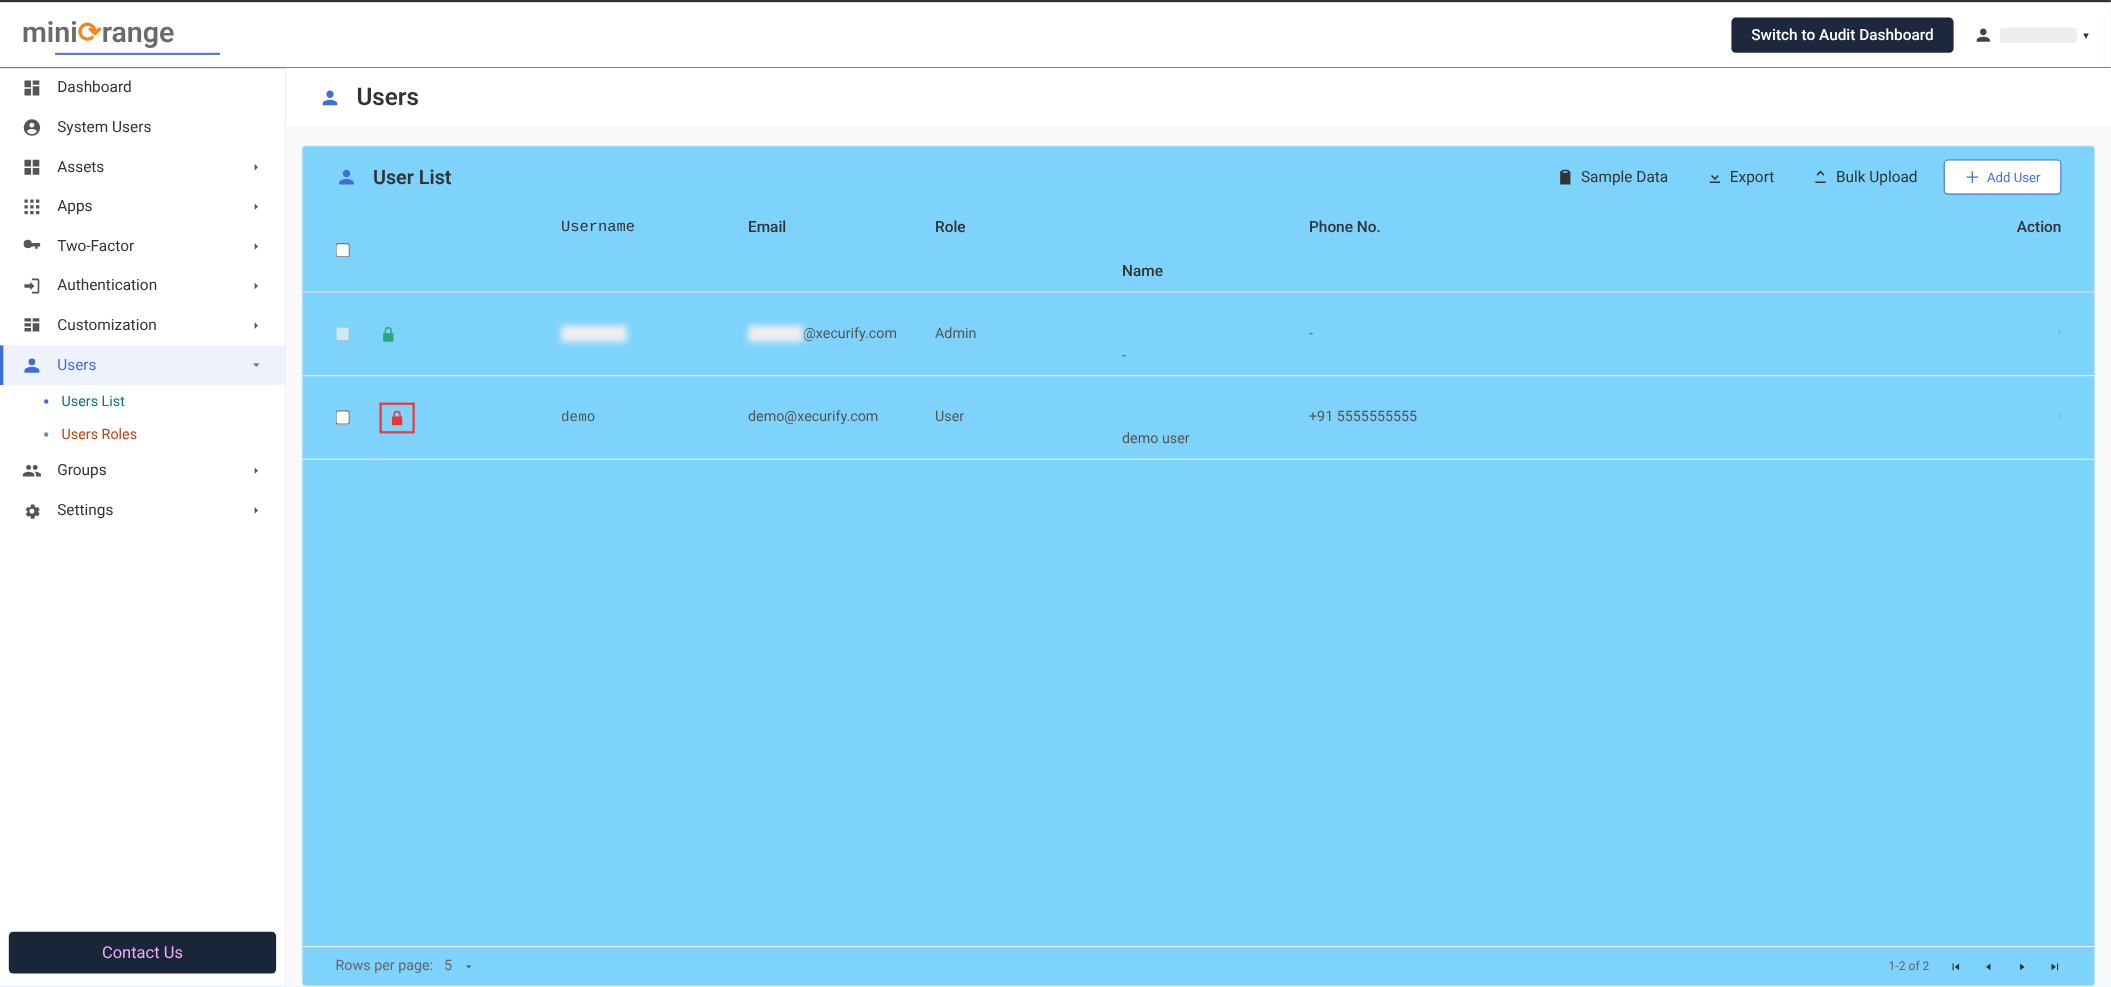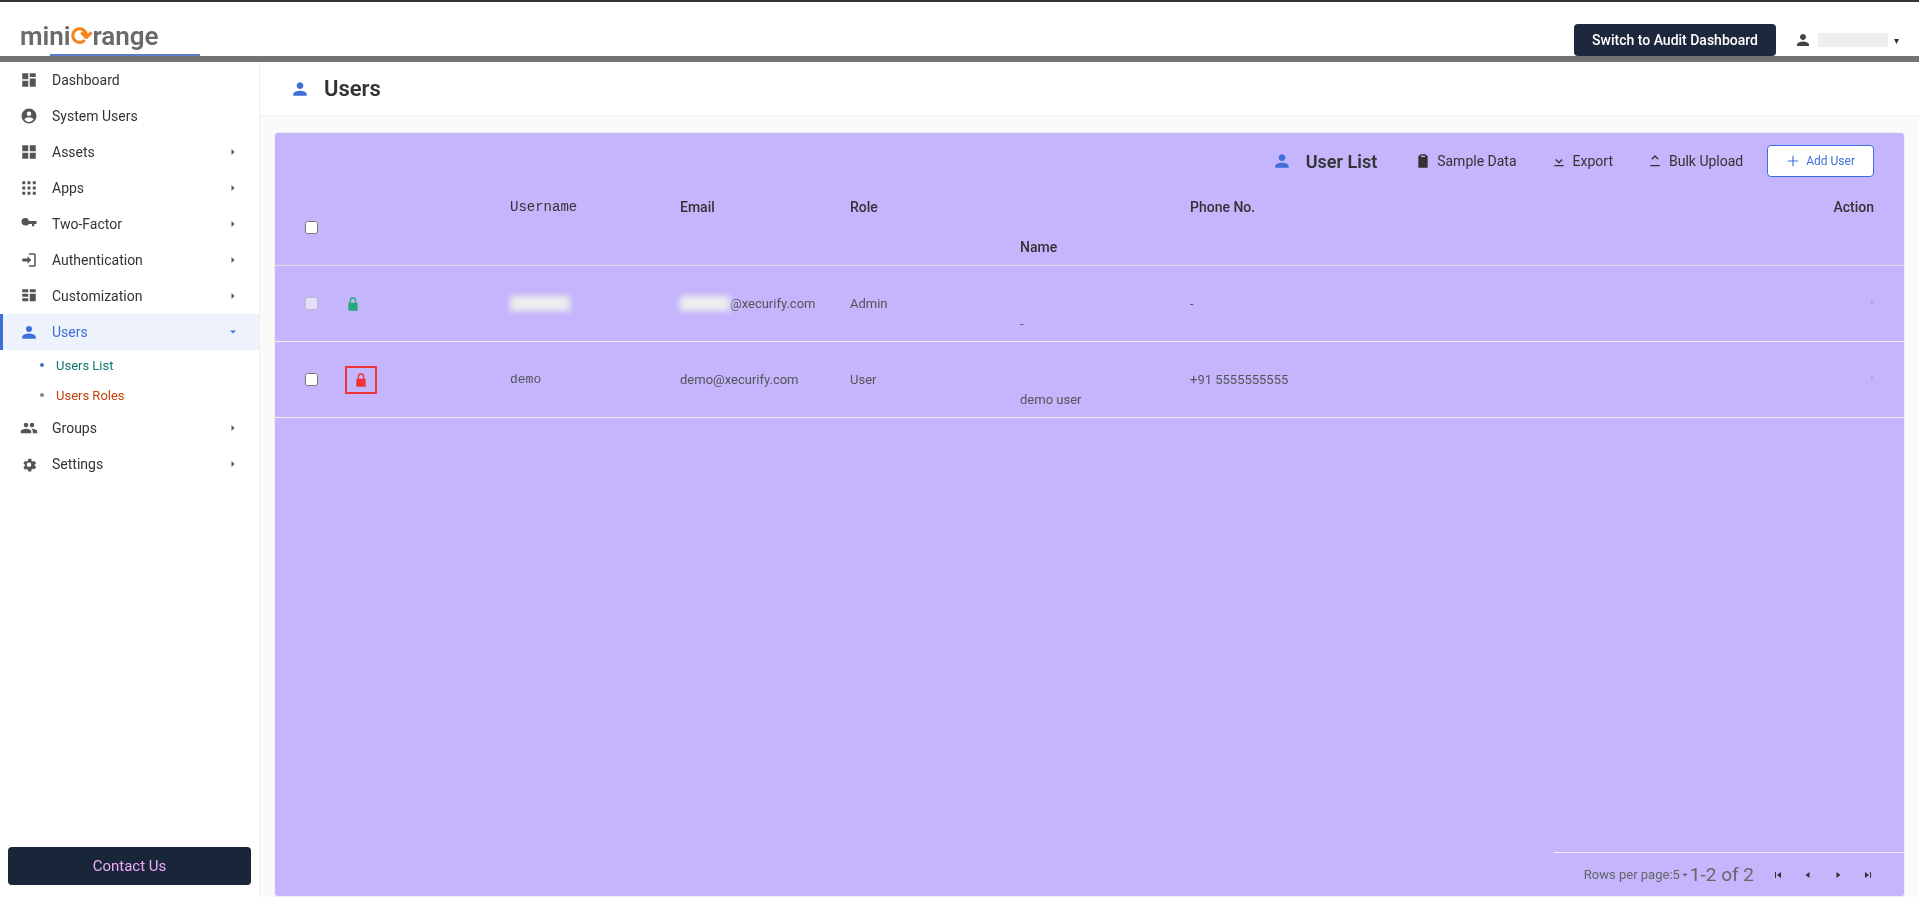--- a/index.html
+++ b/index.html
@@ -1,17 +1,17 @@
 <!DOCTYPE html>
 <html><head>
 <meta charset="utf-8">
 <style>
 * { margin: 0; padding: 0; box-sizing: border-box; font-family: -apple-system, BlinkMacSystemFont, "Segoe UI", Roboto, Arial, sans-serif; }
 body { background: #fff; color: #333; font-size: 14px; width: 1919px; height: 897px; overflow: hidden; position: relative;}
-.topbar { height: 62px; border-top: 2px solid #333; border-bottom: 6px solid #737373; display:flex; align-items:flex-end; padding: 0 20px; justify-content: space-between; gap: 24px;}
+.topbar { height: 62px; border-top: 2px solid #333; border-bottom: 1px solid #737373; display:flex; align-items:center; padding: 0 20px; justify-content: space-between; gap: 24px;}
 .logo { font-size: 26px; font-weight: 600; letter-spacing: 0; }
 .logo .mini { color:#6a6a6a; }
 .logo .o { color:#f5841f; font-weight:700;}
 .logo .range { color:#6a6a6a; }
 .logo-container { display:flex; flex-direction:column; align-items:flex-start;}
 .logo-underline { height:2px; width:150px; background:#5b7fc9; margin-top:3px; margin-left:30px;}
 .top-right { display:flex; align-items:center; gap:18px;}
 .switch-btn { background:#1e283d; color:#fff; padding:8px 18px; border-radius:4px; font-size:14px; font-weight:500; border:none; cursor:pointer;}
 .user-menu { display:flex; align-items:center; gap:6px; cursor:pointer;}
 .user-menu .avatar-icon { width:18px; height:18px; fill:#444;}
@@ -28,21 +28,21 @@
 .side-item.active .chev { fill:#3e6fd9;}
 .sub-item { display:flex; align-items:center; height:30px; padding-left: 40px; cursor:pointer; font-size:13px; color:#c2410c; gap:12px;}
 .sub-item.active { color:#0f766e;}
 .sub-item .dot { width:4px; height:4px; border-radius:50%; background:#888;}
 .sub-item.active .dot { background:#3e6fd9;}
 .contact-btn { position:absolute; bottom:12px; left:8px; right:8px; background:#192539; color:#f0abfc; border:none; border-radius:4px; padding:10px; font-size:15px; cursor:pointer;}
 .content { flex:1; display:flex; flex-direction:column; background:#fafafa;}
 .page-hdr { background:#fff; padding: 14px 30px; display:flex; align-items:center; gap:14px; border-bottom:1px solid #f0f0f0;}
 .page-hdr .person-icon { width:20px; height:20px; fill:#3e6fd9;}
 .page-hdr h1 { font-size:22px; font-weight:600; color:#333;}
-.panel { background:#c4b5fd; margin:16px 14px 0 14px; border:1px solid #eee; border-radius:4px; flex:1; display:flex; flex-direction:column; overflow:hidden;align-items:flex-end;}
+.panel { background:#7dd3fc; margin:16px 14px 0 14px; border:1px solid #eee; border-radius:4px; flex:1; display:flex; flex-direction:column; overflow:hidden;}
 .panel-hdr { display:flex; align-items:center; padding: 12px 30px; gap:14px;}
 .panel-hdr .person-icon { width:20px; height:20px; fill:#3e6fd9;}
 .panel-hdr h2 { font-size:18px; font-weight:600; flex:none;}
 .panel-hdr .spacer { flex:1;}
 .action-link { display:flex; align-items:center; gap:6px; cursor:pointer; font-size:14px; color:#333; padding:6px 10px;}
 .action-link svg { width:16px; height:16px; fill:#333;}
 .add-user-btn { border:1px solid #3e6fd9; color:#3e6fd9; background:#fff; border-radius:4px; padding:8px 18px; display:flex; align-items:center; gap:6px; cursor:pointer; font-size:12px; font-weight:400;}
 .add-user-btn svg { width:14px; height:14px; fill:#3e6fd9;}
 .toolbar-row { display:flex; align-items:center; padding: 14px 30px; gap:10px; border-top:1px solid #efefef;}
 .search-wrap { border:1.5px solid #5d8bd8; border-radius:4px; display:flex; align-items:center; height:38px; width:340px; padding:0 12px; gap:10px;}
@@ -65,24 +65,24 @@
 .col-email { width:170px; flex:none;}
 .col-role { width:170px; flex:none;}
 .col-name { width:170px; flex:none;margin-top:40px;}
 .col-phone { width:230px; flex:none;}
 .col-action { flex:1; text-align:right;}
 .lock-icon { width:16px; height:16px;}
 .lock-highlight { border:2px solid #ef3434; padding:4px 6px; display:inline-flex;}
 .blur { filter: blur(3px); color: #ccc; background:#eee; border-radius:2px; display:inline-block;}
 .action-menu { cursor:pointer;}
 .action-menu svg {width:4px; height:16px; fill:#333;}
-.footer { display:flex; align-items:center; padding: 10px 30px; border-top:1px solid #eee; font-size:13px; color:#666; }
+.footer { display:flex; align-items:center; padding: 10px 30px; border-top:1px solid #eee; font-size:13px; color:#666; gap:10px;}
 .footer .spacer {flex:1;}
 .pager { display:flex; align-items:center; gap:18px;}
-.pager .status {font-size:19px;}
+.pager .status {font-size:11px;}
 .pager svg {width:12px; height:12px; fill:#333; cursor:pointer;}
 input[type=checkbox]{ width:13px; height:13px;}
 </style>
 </head>
 <body>
 
 <svg width="0" height="0" style="position:absolute">
 <defs>
 <symbol id="i-person" viewBox="0 0 24 24">
         <path d="M12 12c2.2 0 4-1.8 4-4s-1.8-4-4-4-4 1.8-4 4 1.8 4 4 4zm0 2c-2.7 0-8 1.3-8 4v2h16v-2c0-2.7-5.3-4-8-4z"></path>

